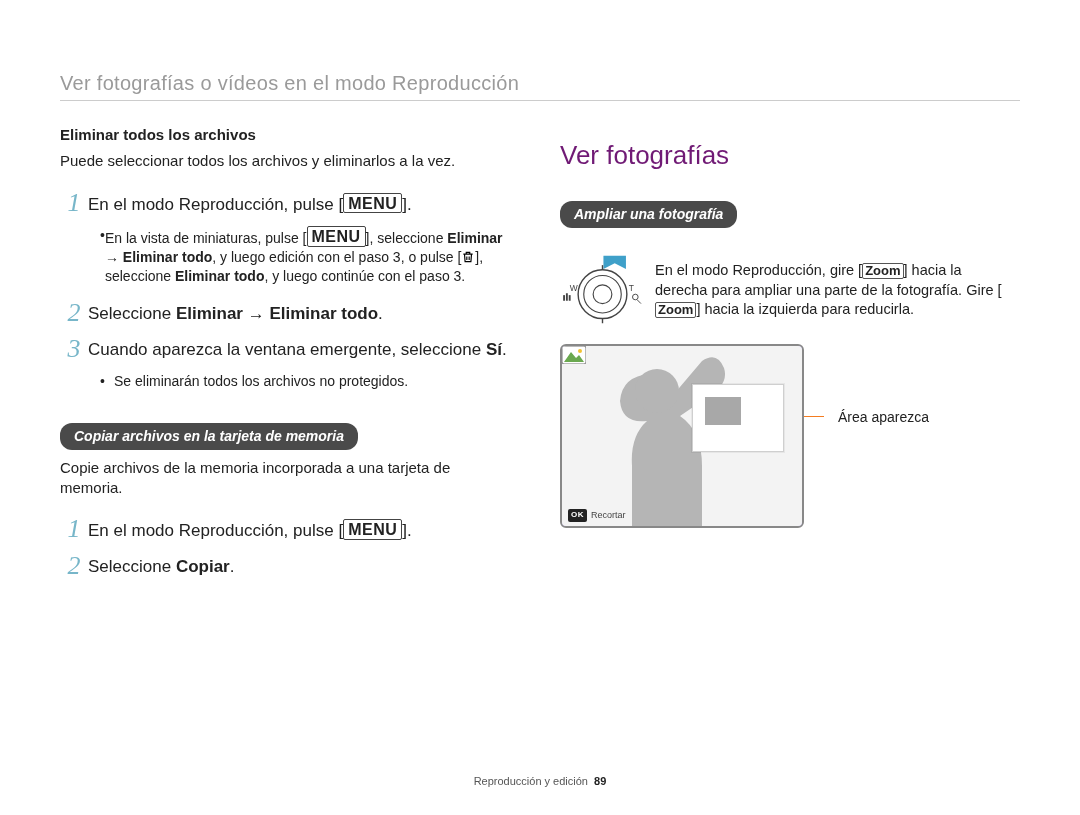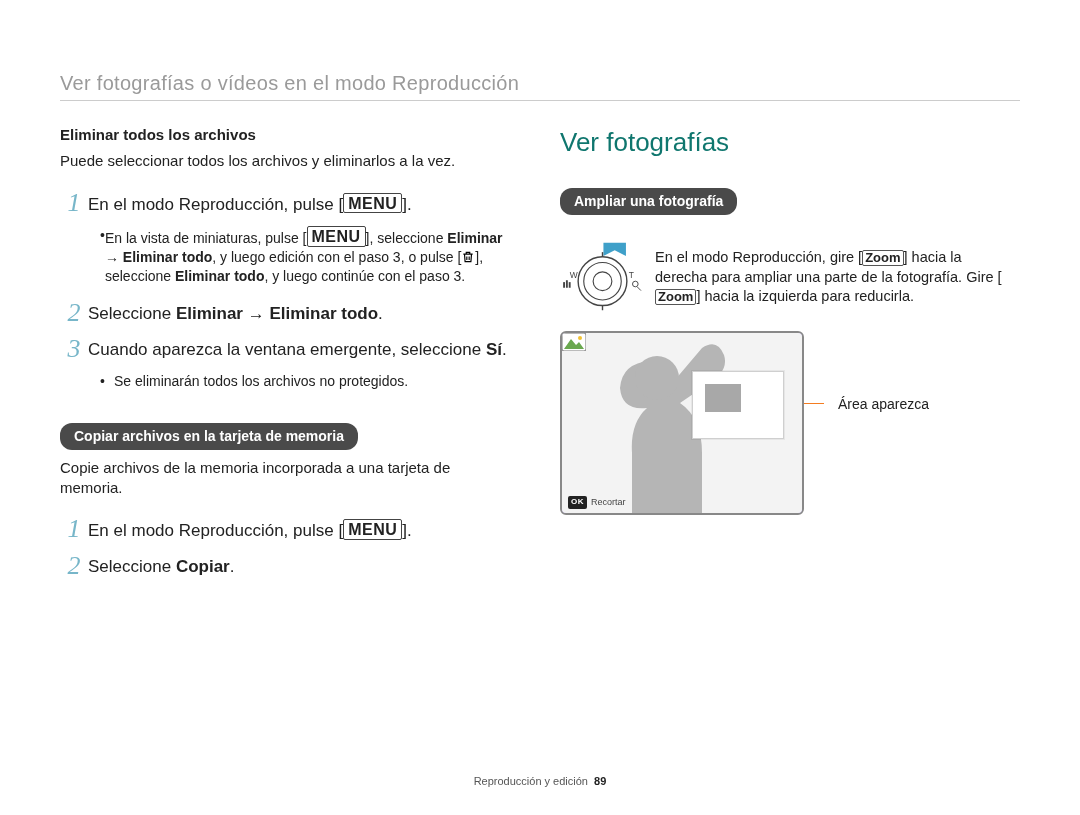--- a/index.html
+++ b/index.html
@@ -84,26 +84,27 @@
   .sub-bullets .dot{width:14px;}
   .pill{
     display:inline-block;
     background:#4a4a4a;
     color:#fff;
     border-radius:12px;
     padding:4px 14px;
     font-size:14px;
     font-weight:bold;
     margin:18px 0 8px 0;
+    font-style:italic;
   }
   .section-title{
-    color:#0f766e;
+    color:#701a75;
     font-size:26px;
     font-weight:300;
-    margin:0 0 10px 0;
+    margin:13px 0 10px 0;
   }
   .zoom-block{
     display:flex;
     align-items:flex-start;
     margin-top:16px;
   }
   .dial-wrap{
     width:85px;
     flex:0 0 85px;
     position:relative;

